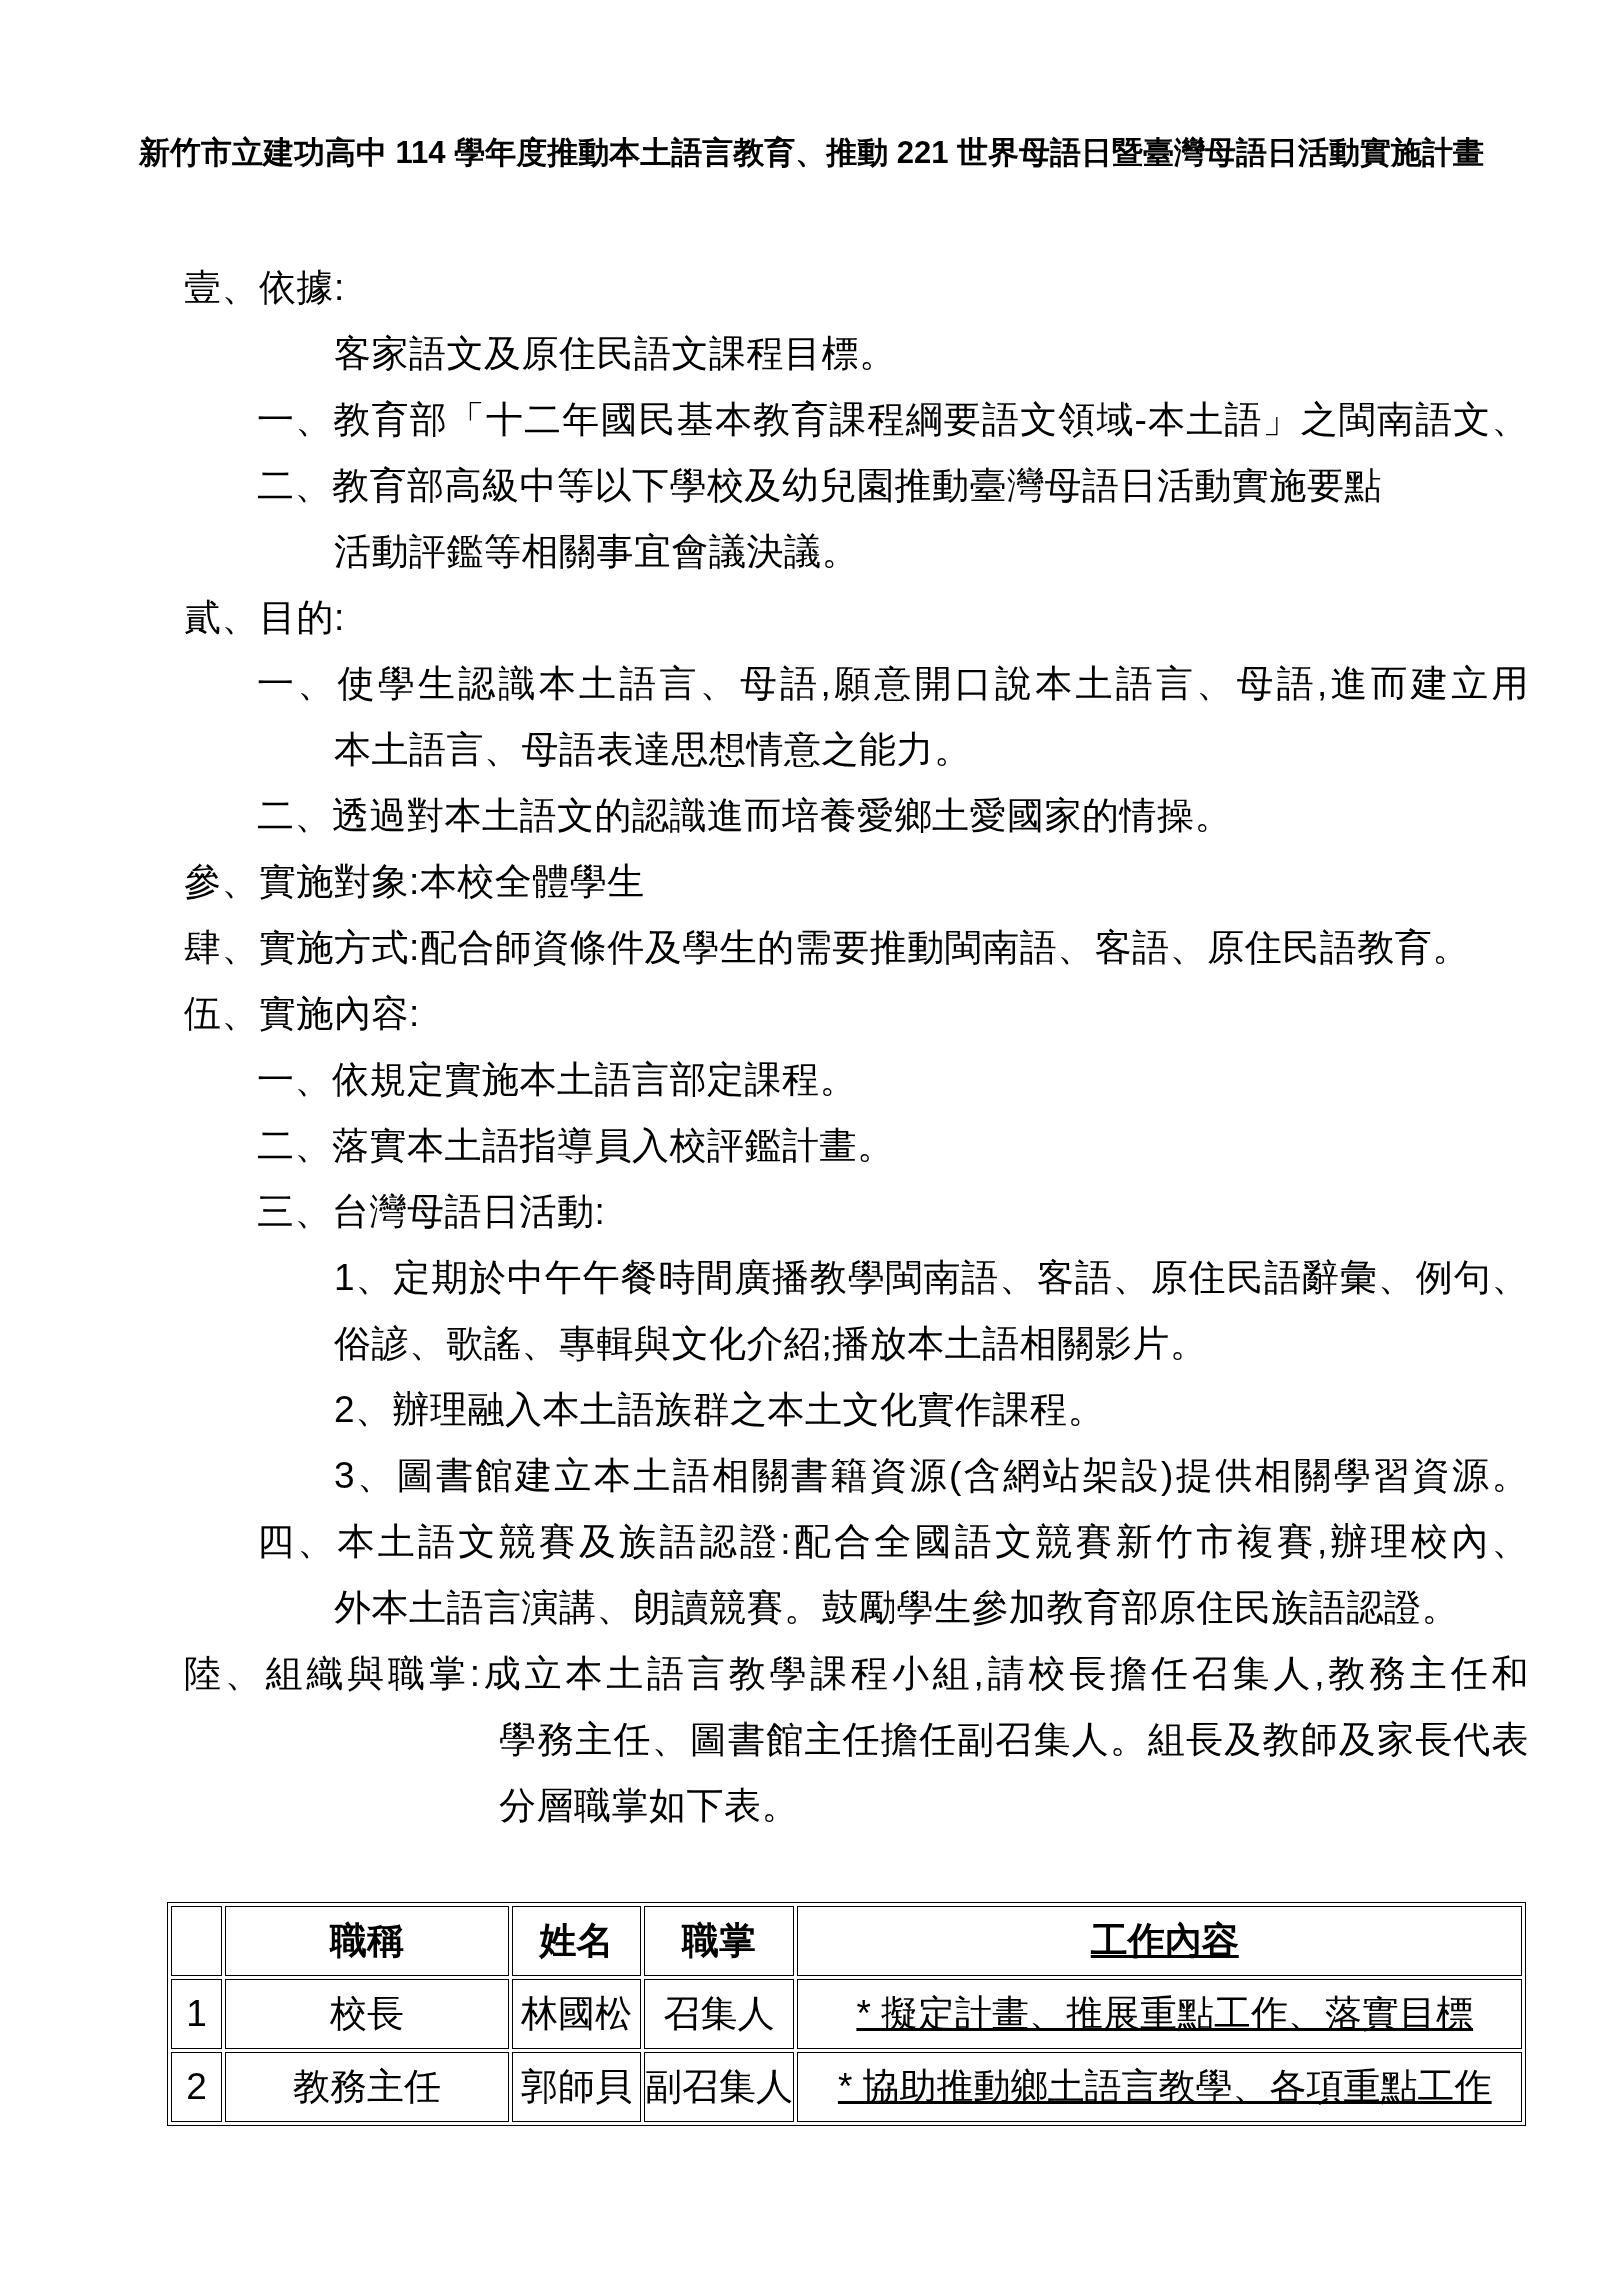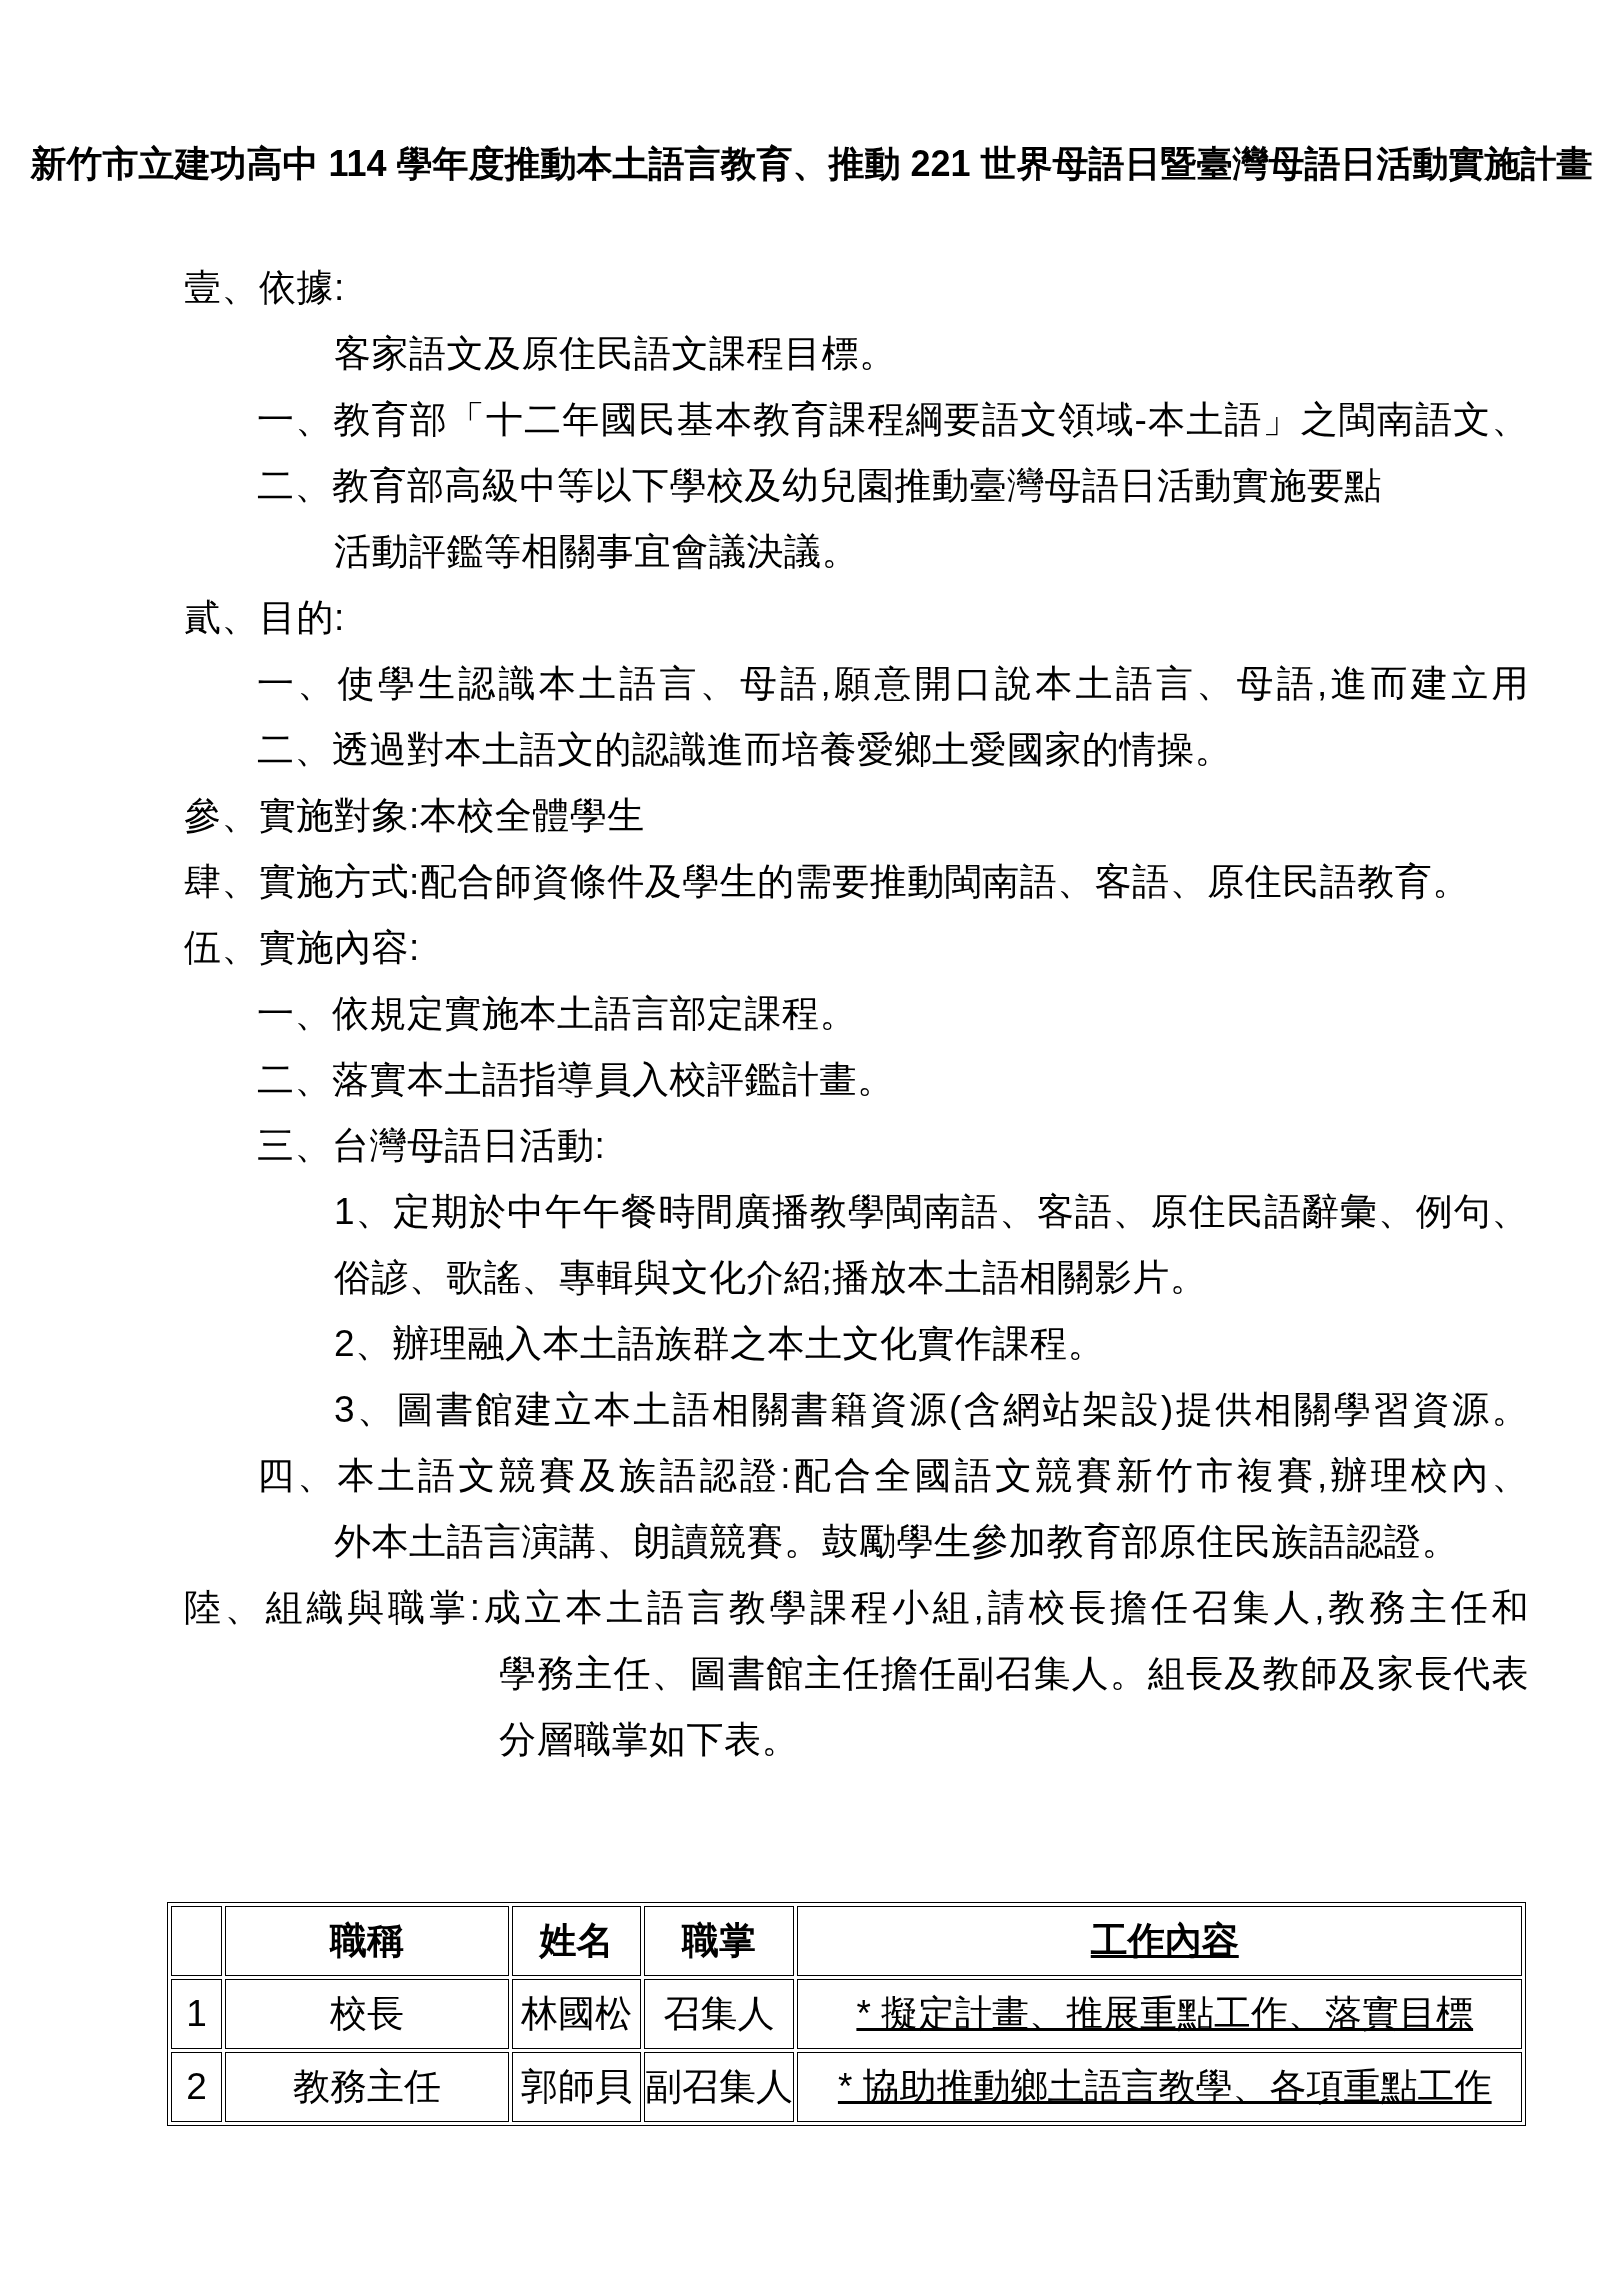--- a/index.html
+++ b/index.html
@@ -7,25 +7,25 @@
     position:relative;
     width:1623px;
     height:2295px;
     background:#ffffff;
     color:#000;
     font-family:"Liberation Sans", sans-serif;
     overflow:hidden;
   }
   .doc-title{
     position:absolute;
-    top:140px;
+    top:132px;
     left:0;
     width:100%;
     text-align:center;
-    font-size:36px;
+    font-size:31px;
     font-weight:700;
     letter-spacing:0px;
     white-space:nowrap;
   }
   .content{
     position:absolute;
     top:255px;
     left:0;
     width:1529px;
   }
@@ -91,20 +91,21 @@
   <div class="doc-title">新竹市立建功高中 114 學年度推動本土語言教育、推動 221 世界母語日暨臺灣母語日活動實施計畫</div>
 
   <div class="content">
       <div class="line l0">壹、依據:</div>
       <div class="line l2">客家語文及原住民語文課程目標。</div>
       <div class="line l1 fill">一、教育部「十二年國民基本教育課程綱要語文領域-本土語」之閩南語文、</div>
       <div class="line l1">二、教育部高級中等以下學校及幼兒園推動臺灣母語日活動實施要點</div>
       <div class="line l2">活動評鑑等相關事宜會議決議。</div>
       <div class="line l0">貳、目的:</div>
       <div class="line l1 fill">一、使學生認識本土語言、母語,願意開口說本土語言、母語,進而建立用</div>
+      <div class="line l2">本土語言、母語表達思想情意之能力。</div>
       <div class="line l1">二、透過對本土語文的認識進而培養愛鄉土愛國家的情操。</div>
       <div class="line l0">參、實施對象:本校全體學生</div>
       <div class="line l0">肆、實施方式:配合師資條件及學生的需要推動閩南語、客語、原住民語教育。</div>
       <div class="line l0">伍、實施內容:</div>
       <div class="line l1">一、依規定實施本土語言部定課程。</div>
       <div class="line l1">二、落實本土語指導員入校評鑑計畫。</div>
       <div class="line l1">三、台灣母語日活動:</div>
       <div class="line l2 fill">1、定期於中午午餐時間廣播教學閩南語、客語、原住民語辭彙、例句、</div>
       <div class="line l2">俗諺、歌謠、專輯與文化介紹;播放本土語相關影片。</div>
       <div class="line l2">2、辦理融入本土語族群之本土文化實作課程。</div>

